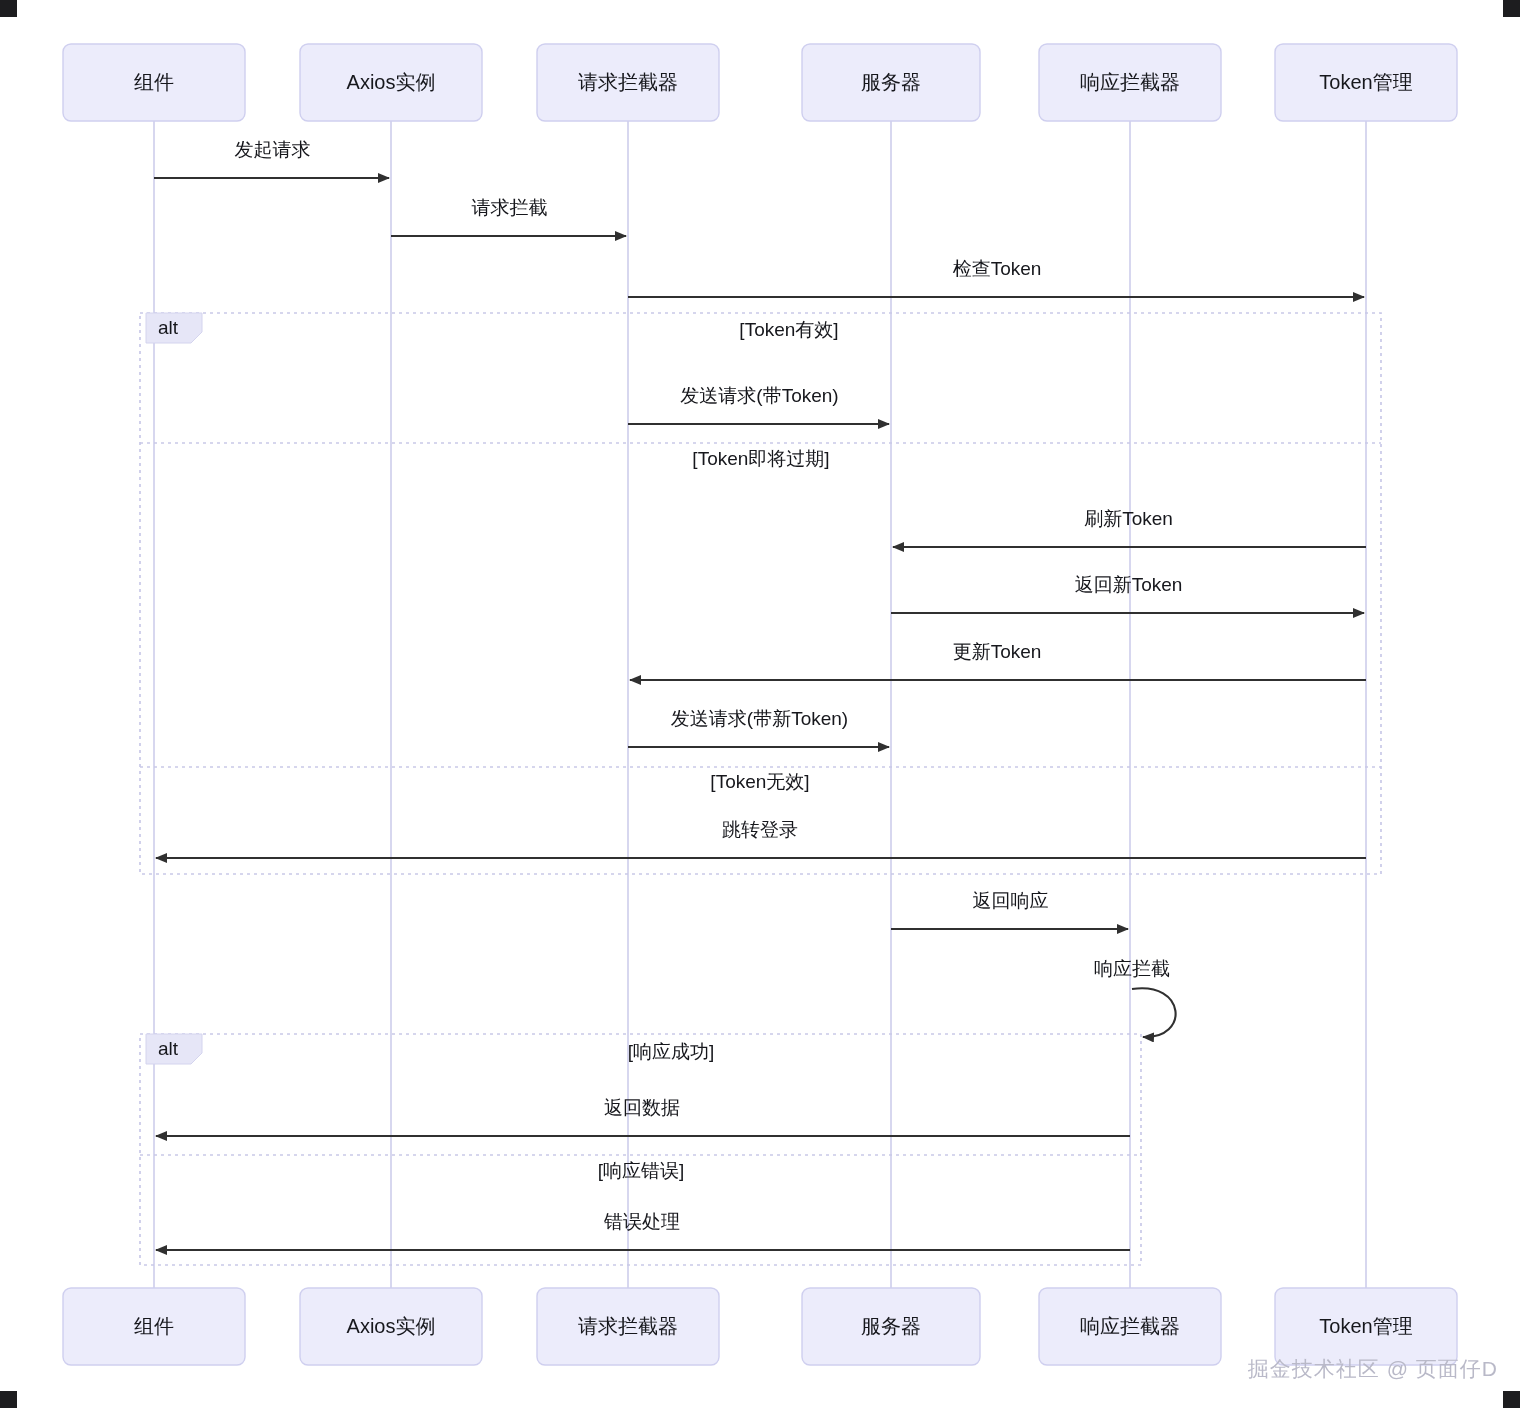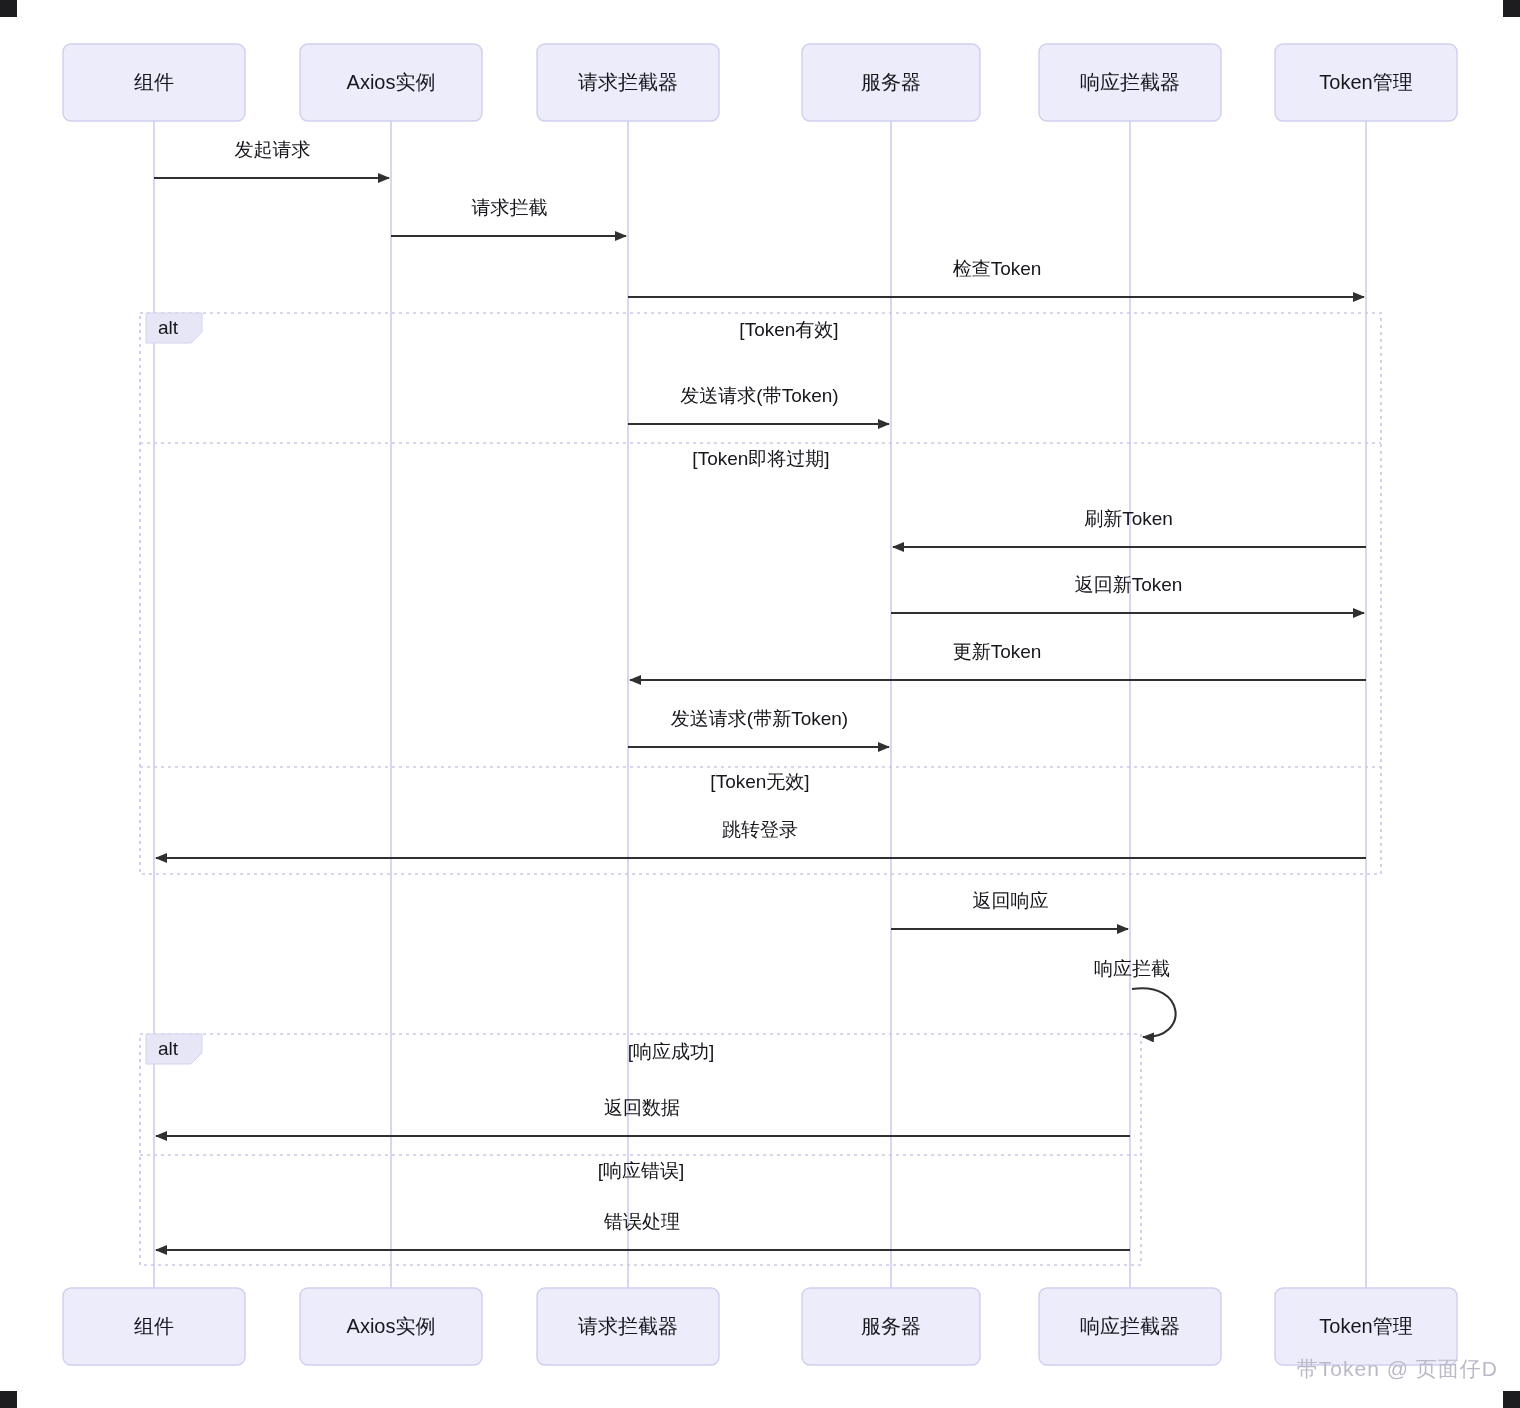--- a/index.html
+++ b/index.html
@@ -244,14 +244,14 @@
           <rect x="1039" y="1288" width="182" height="77" rx="8" ry="8" class="actor-box"></rect>
           <text x="1130" y="1327.5" class="actor-label">响应拦截器</text>
         </g>
         <g>
           <rect x="1275" y="1288" width="182" height="77" rx="8" ry="8" class="actor-box"></rect>
           <text x="1366" y="1327.5" class="actor-label">Token管理</text>
         </g>
       </g>
   </svg>
 
-  <div class="watermark">带Token @ 页面仔D</div>
+  <div class="watermark">掘金技术社区 @ 页面仔D</div>
 </div>
 
 </body></html>

